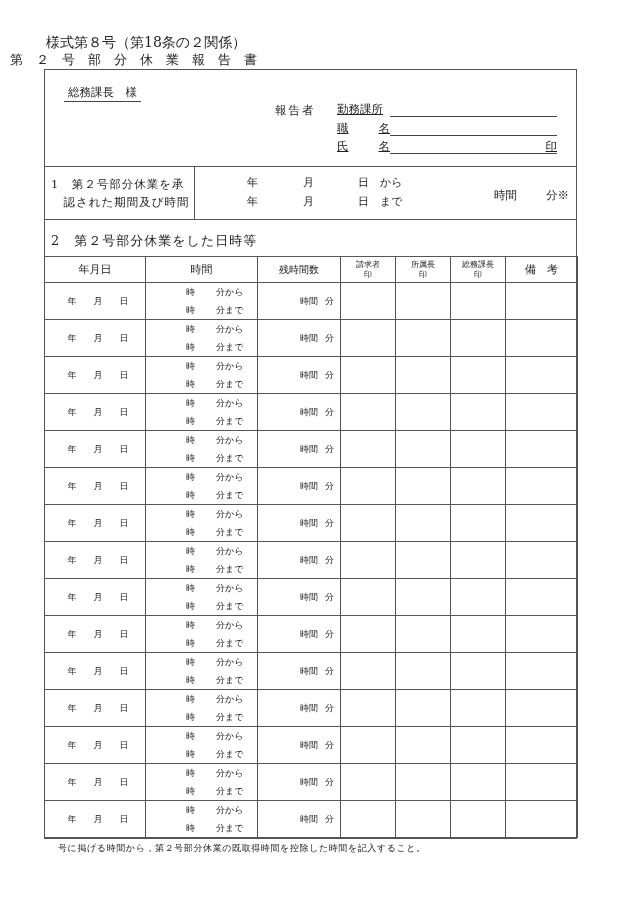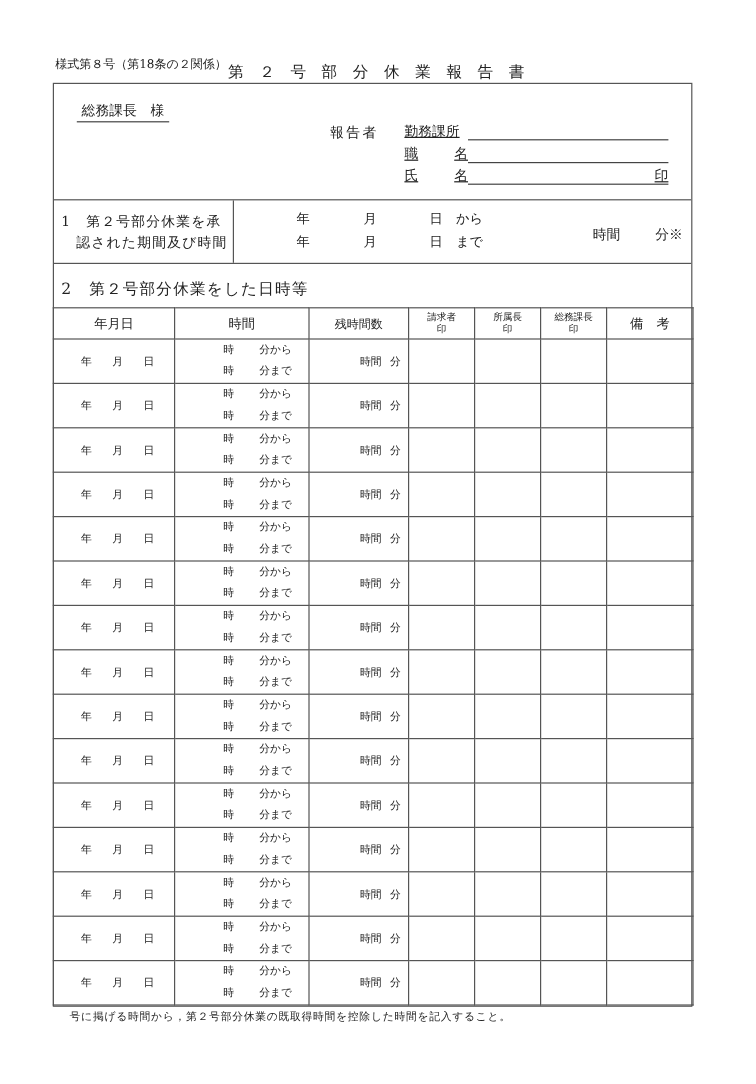--- a/index.html
+++ b/index.html
@@ -1,22 +1,22 @@
 <!DOCTYPE html>
 <html><head>
 <meta charset="utf-8">
 <style>
   html, body { margin: 0; padding: 0; background: #ffffff; }
   body {
     width: 630px; height: 903px; position: relative; overflow: hidden;
     font-family: "DejaVu Serif", "Liberation Serif", serif;
     color: #222; font-size: 11px;
   }
-  .form-id { position: absolute; left: 46px; top: 47px; font-size: 10px; }
-  .title { position: absolute; left: 0; width: 630px; top: 51px; text-align: center; font-size: 13px; letter-spacing: 13px; padding-left: 10px; box-sizing: border-box; }
+  .form-id { position: absolute; left: 46px; top: 34px; font-size: 14px; }
+  .title { position: absolute; left: 0; width: 630px; top: 51px; font-size: 13px; letter-spacing: 13px; padding-left: 10px; box-sizing: border-box; }
   .frame { position: absolute; left: 44px; top: 69px; width: 533px; height: 770px; border: 1px solid #555; box-sizing: border-box; }
   .addressee { position: absolute; left: 19px; top: 15px; font-size: 11.5px; border-bottom: 1px solid #444; padding: 0 4px 1px 4px; }
   .reporter-label { position: absolute; left: 230px; top: 33px; font-size: 11.5px; letter-spacing: 2px; }
   .field { position: absolute; left: 292px; font-size: 11.5px; display: flex; align-items: flex-end; text-decoration: underline; }
   .field .lbl { width: 53px; display: flex; justify-content: space-between; }
   .field .line { width: 167px; border-bottom: 1px solid #444; height: 13px; text-align: right; font-size: 11.5px; line-height: 13px; }
   .sec1 { position: absolute; left: 0; top: 96px; width: 531px; height: 52px; border-top: 1px solid #555; border-bottom: 1px solid #555; }
   .sec1-label { position: absolute; left: 6px; top: 8px; width: 142px; line-height: 18px; font-size: 11.5px; letter-spacing: 1px; }
   .sec1-divider { position: absolute; left: 149px; top: 0; height: 52px; border-left: 1px solid #555; }
   .sec1-row { position: absolute; left: 202px; display: flex; font-size: 11px; }

